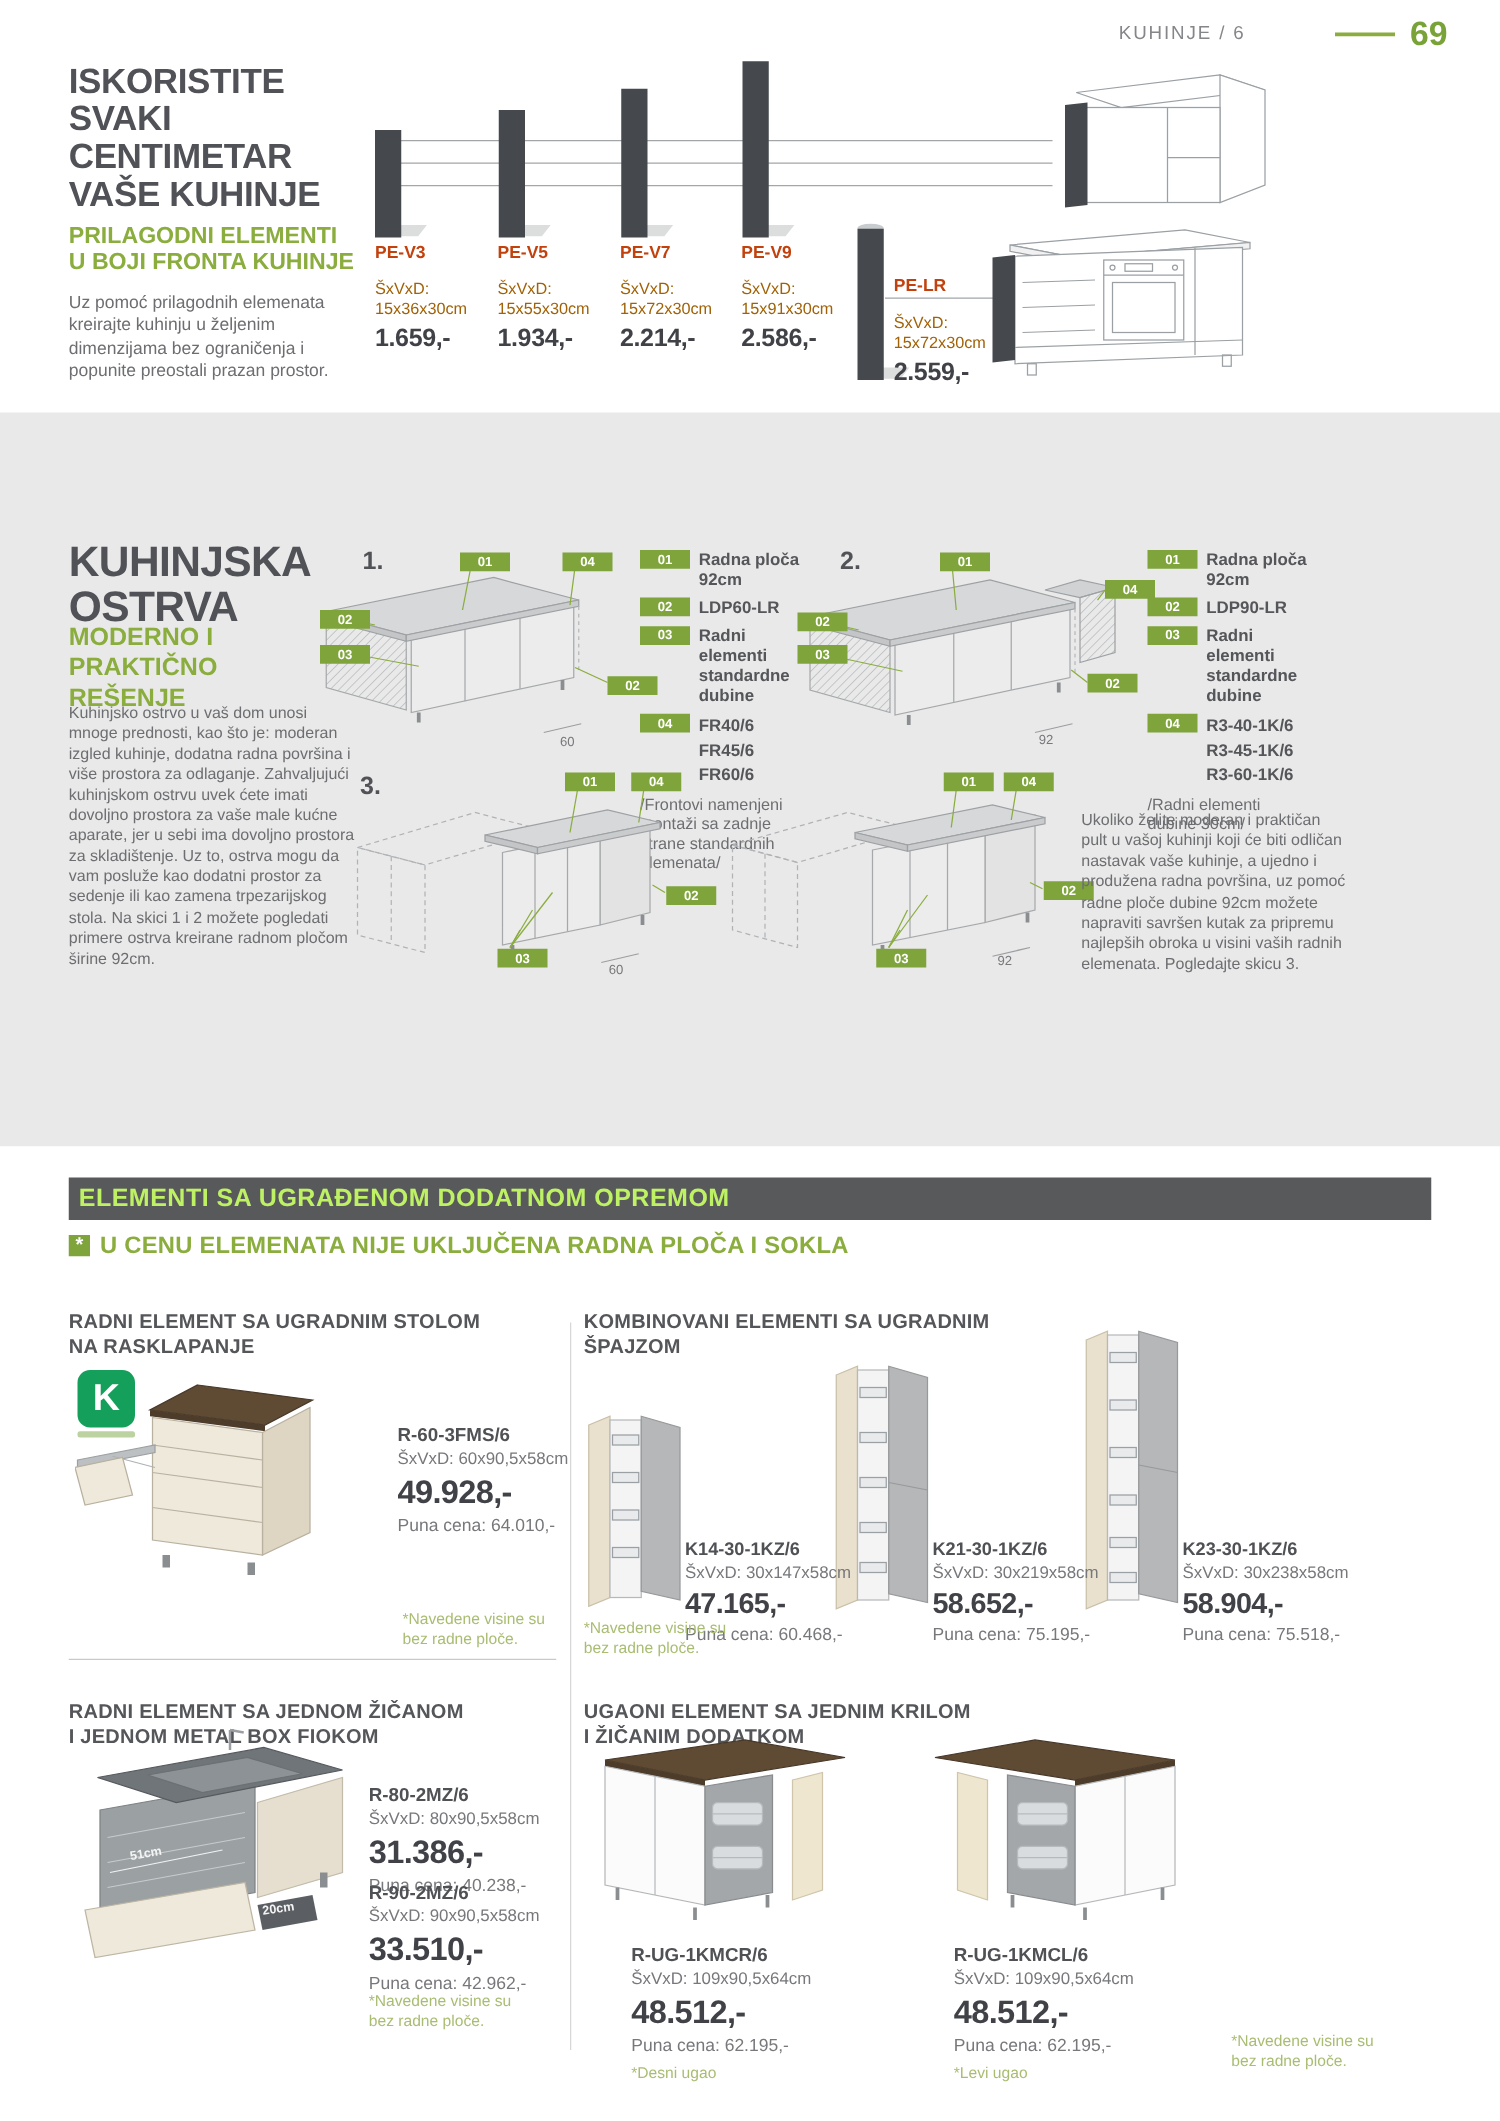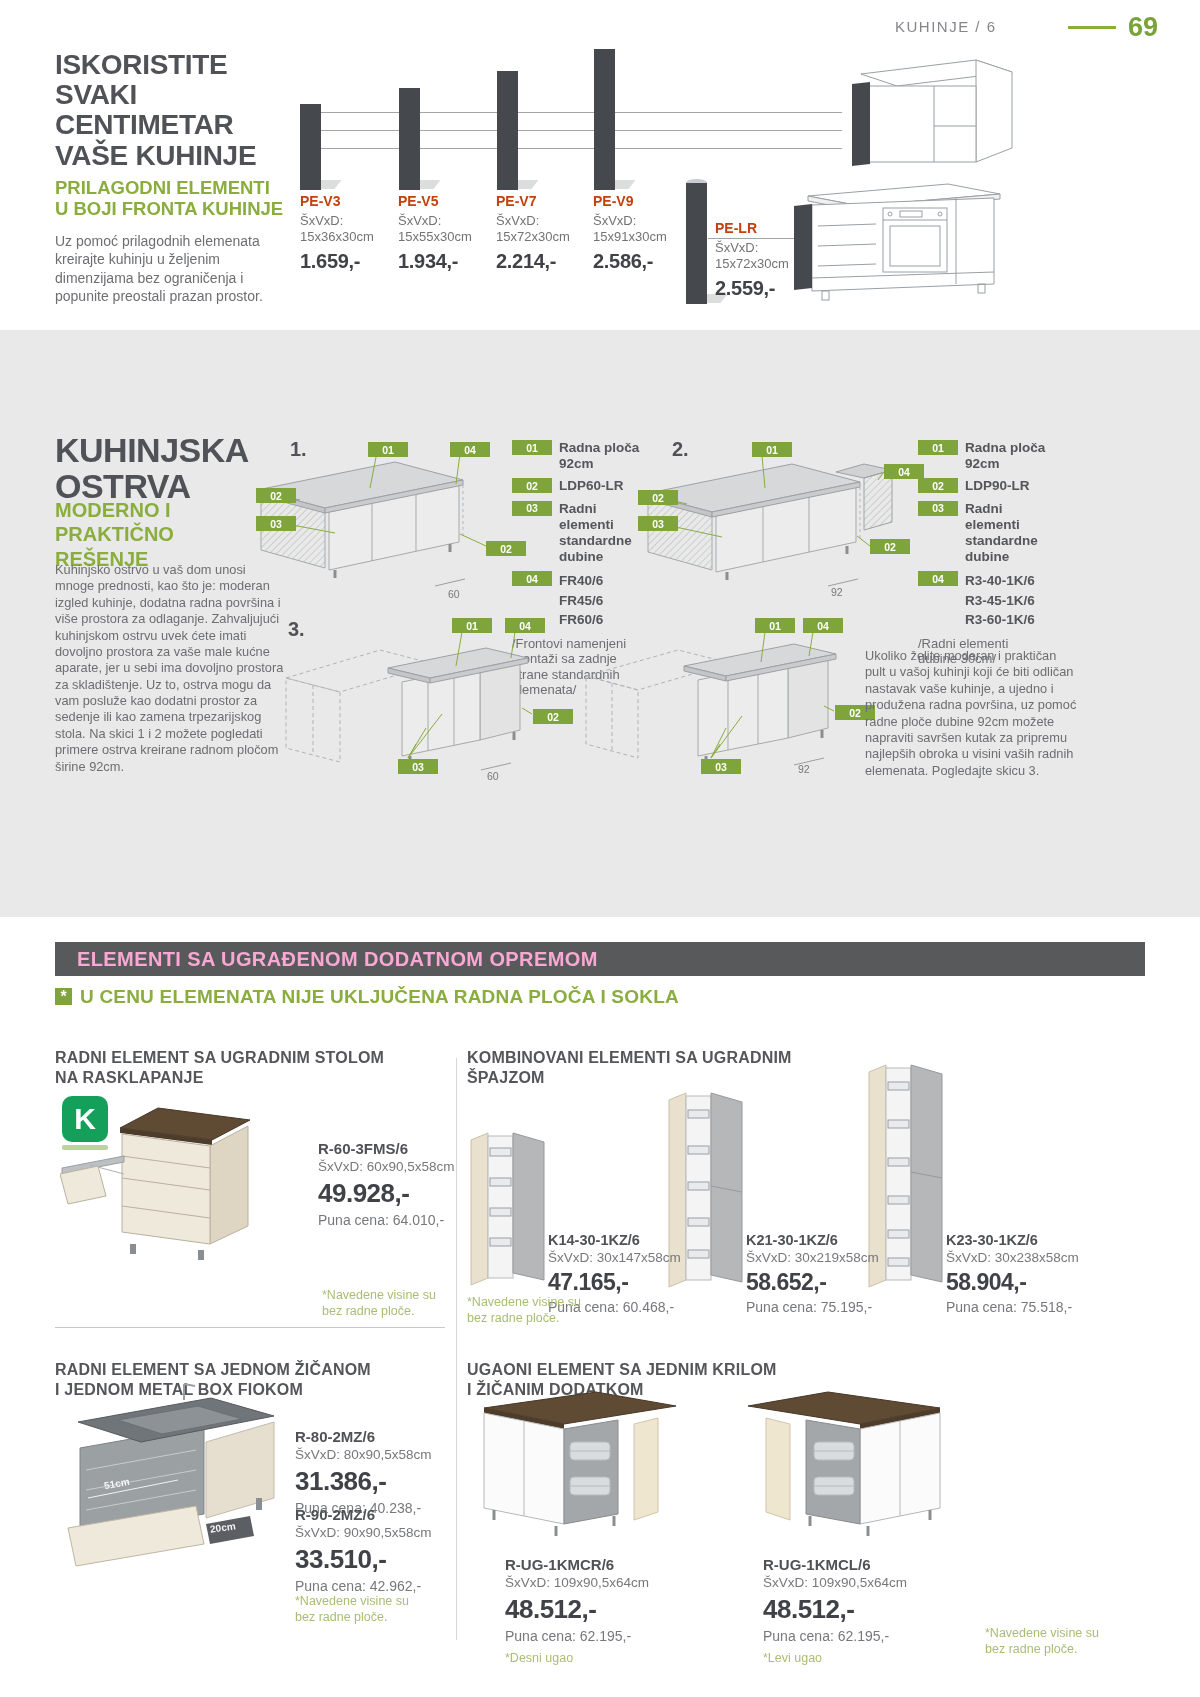--- a/index.html
+++ b/index.html
@@ -10,41 +10,41 @@
 .pre{white-space:pre-line}
 
 .crumb{font-size:15px;color:#85868a;letter-spacing:1.5px}
 .green-rule{height:3px;background:#8aad3e}
 .pageno{font-size:27px;font-weight:bold;color:#79a338}
 
 .big-title{font-size:28px;font-weight:bold;color:#515257;line-height:1.08;letter-spacing:-.3px}
 .green-sub{font-size:18.5px;font-weight:bold;color:#8aad3e;line-height:1.15}
 .body-text{font-size:14px;color:#6d6e71;line-height:1.32}
 .tp-code{font-size:14px;font-weight:bold;color:#c2410c}
-.tp-dims{font-size:13px;color:#737373;line-height:1.25;margin-top:4px}
+.tp-dims{font-size:13px;color:#a16207;line-height:1.25;margin-top:14px}
 .tp-price{font-size:20px;font-weight:bold;color:#404247;margin-top:4px;letter-spacing:-.3px}
 .panel{position:absolute;background:#45494e}
 .panel-foot{position:absolute;background:#dcdddd;transform:skewX(-38deg)}
 .hline{position:absolute;height:1px;background:#a3a6a9}
 
 .gray-band{position:absolute;left:0;width:1200px;background:#e9e9e9}
 .isl-title{font-size:34px;font-weight:bold;color:#515257;line-height:1.06;letter-spacing:-.5px}
 .isl-sub{font-size:20px;font-weight:bold;color:#8aad3e;line-height:1.22}
 .isl-body{font-size:12.8px;color:#6d6e71;line-height:1.28}
 .diag-no{font-size:20px;font-weight:bold;color:#515257}
 .badge{width:40px;height:15px;background:#7fa43c;color:#fff;font-size:10.5px;font-weight:bold;
        display:flex;align-items:center;justify-content:center;flex:0 0 auto}
 .leg-row{display:flex;gap:7px;margin-bottom:6px}
 .leg-text{font-size:13.5px;font-weight:bold;color:#55565a;line-height:1.2}
 .leg-text.tall{line-height:1.45}
 .leg-note{font-size:13px;color:#6d6e71;line-height:1.18;margin-top:3px}
 .dim{font-size:10.5px;color:#77787b}
 
-.bar{background:#58595b;color:#f9a8d4;font-size:20px;font-weight:bold;letter-spacing:.4px;
-     display:flex;align-items:center;padding-left:22px}
+.bar{background:#58595b;color:#bef264;font-size:20px;font-weight:bold;letter-spacing:.4px;
+     display:flex;align-items:center;padding-left:8px}
 .star-box{width:17px;height:17px;background:#7fa43c;color:#fff;font-weight:bold;font-size:16px;
           display:flex;align-items:center;justify-content:center;line-height:1}
 .gnote-text{font-size:19px;font-weight:bold;color:#8aad3e;letter-spacing:.2px}
 .sec-h{font-size:16px;font-weight:bold;color:#55565a;line-height:1.28;letter-spacing:.2px}
 .pcode{font-size:15px;font-weight:bold;color:#4f5155}
 .pdims{font-size:13.5px;color:#77787b;margin-top:2px}
 .pprice{font-size:26px;font-weight:bold;color:#404247;margin-top:4px;letter-spacing:-.5px}
 .pfull{font-size:14px;color:#77787b;margin-top:3px}
 .sm .pcode{font-size:14.5px}
 .sm .pprice{font-size:23px}

